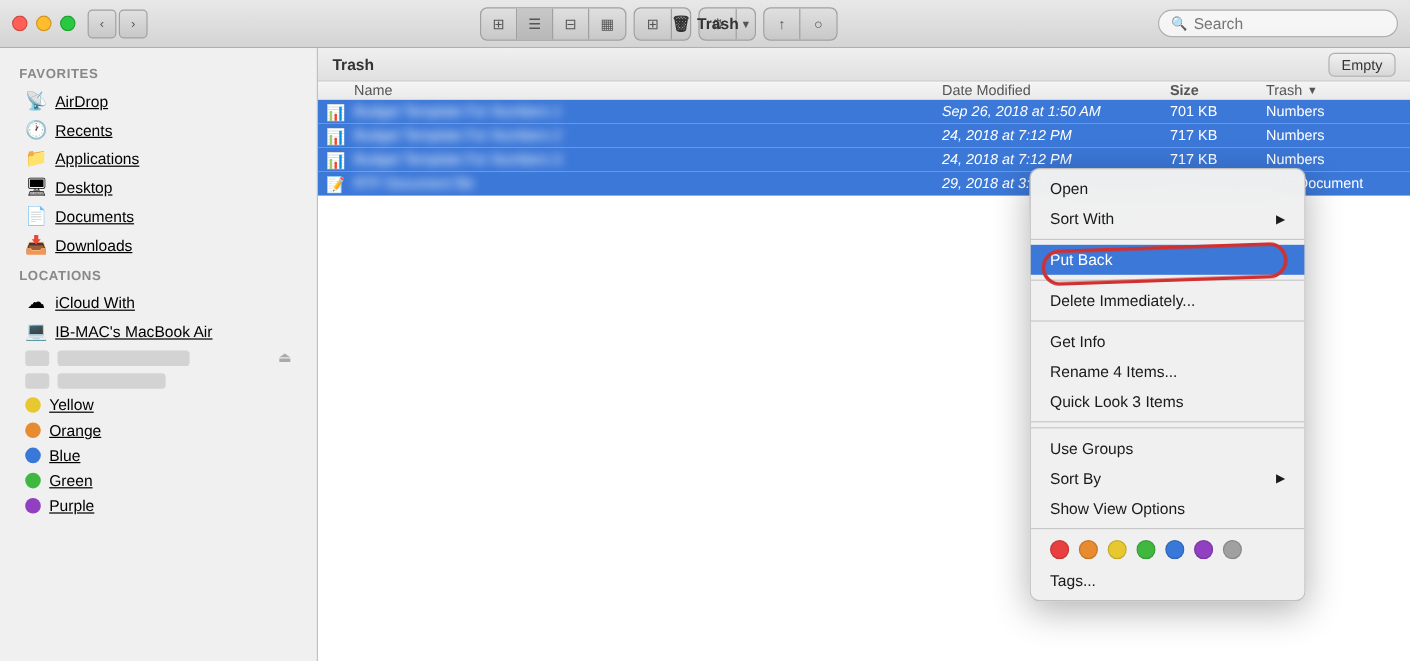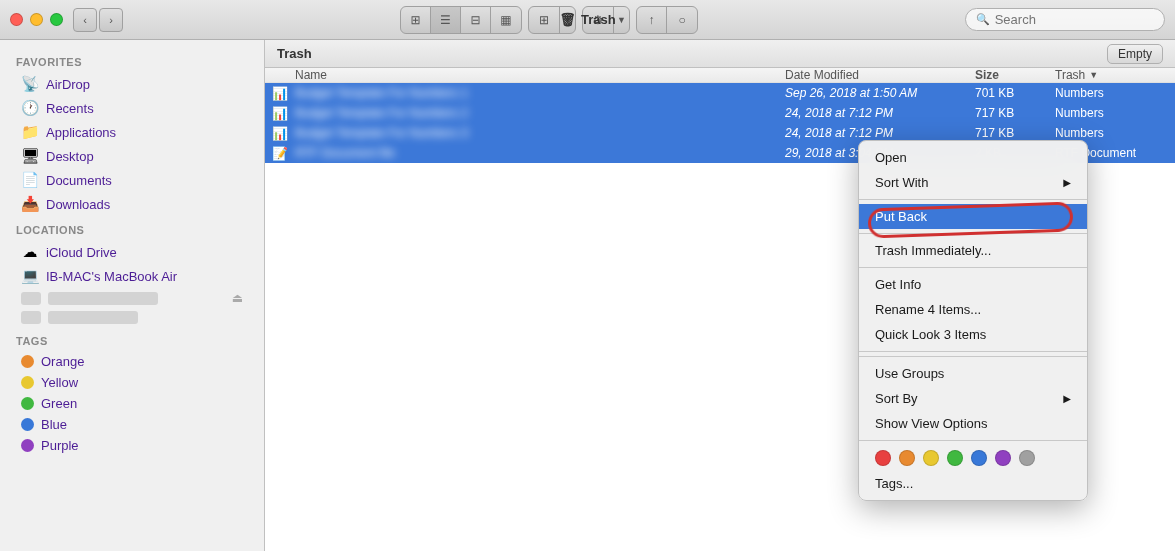--- a/index.html
+++ b/index.html
@@ -162,21 +162,21 @@
     .sidebar-item {
       display: flex;
       align-items: center;
       padding: 3px 16px;
       gap: 7px;
       cursor: pointer;
       border-radius: 5px;
       margin: 0 5px;
     }
     .sidebar-item-icon { font-size: 15px; width: 18px; text-align: center; }
-    .sidebar-item-label { font-size: 13px; color: #4c1d95; }
+    .sidebar-item-label { font-size: 13px; color: #000000; text-decoration: underline; }
     .tag-dot {
       width: 13px;
       height: 13px;
       border-radius: 50%;
       flex-shrink: 0;
     }
     .sidebar-item-blurred {
       display: flex;
       align-items: center;
       padding: 3px 16px;
@@ -408,53 +408,52 @@
     </div>
     <div class="sidebar-item">
       <span class="sidebar-item-icon">📥</span>
       <span class="sidebar-item-label">Downloads</span>
     </div>
 
     <div class="sidebar-section-header">Locations</div>
 
     <div class="sidebar-item">
       <span class="sidebar-item-icon">☁</span>
-      <span class="sidebar-item-label">iCloud Drive</span>
+      <span class="sidebar-item-label">iCloud With</span>
     </div>
     <div class="sidebar-item">
       <span class="sidebar-item-icon">💻</span>
       <span class="sidebar-item-label">IB-MAC's MacBook Air</span>
     </div>
     <div class="sidebar-item-blurred">
       <div class="blurred-block" style="width:20px;height:13px;"></div>
       <div class="blurred-block" style="width:110px;"></div>
       <span class="eject-btn" style="margin-left:auto;">⏏</span>
     </div>
     <div class="sidebar-item-blurred">
       <div class="blurred-block" style="width:20px;height:13px;"></div>
       <div class="blurred-block" style="width:90px;"></div>
     </div>
 
-    <div class="sidebar-section-header">Tags</div>
-
+
+    <div class="sidebar-item">
+      <span class="tag-dot" style="background:#e8c830;"></span>
+      <span class="sidebar-item-label">Yellow</span>
+    </div>
     <div class="sidebar-item">
       <span class="tag-dot" style="background:#e88a30;"></span>
       <span class="sidebar-item-label">Orange</span>
     </div>
     <div class="sidebar-item">
-      <span class="tag-dot" style="background:#e8c830;"></span>
-      <span class="sidebar-item-label">Yellow</span>
+      <span class="tag-dot" style="background:#3878d8;"></span>
+      <span class="sidebar-item-label">Blue</span>
     </div>
     <div class="sidebar-item">
       <span class="tag-dot" style="background:#40b840;"></span>
       <span class="sidebar-item-label">Green</span>
-    </div>
-    <div class="sidebar-item">
-      <span class="tag-dot" style="background:#3878d8;"></span>
-      <span class="sidebar-item-label">Blue</span>
     </div>
     <div class="sidebar-item">
       <span class="tag-dot" style="background:#9040c0;"></span>
       <span class="sidebar-item-label">Purple</span>
     </div>
   </div>
 
   <div class="content-area">
     <div class="content-header">
       <span class="content-title">Trash</span>
@@ -509,21 +508,21 @@
       <div class="ctx-item">
         <span>Sort With</span>
         <span class="ctx-arrow">▶</span>
       </div>
       <div class="ctx-separator"></div>
       <div class="ctx-item highlighted">
         <span>Put Back</span>
       </div>
       <div class="ctx-separator"></div>
       <div class="ctx-item">
-        <span>Trash Immediately...</span>
+        <span>Delete Immediately...</span>
       </div>
       <div class="ctx-separator"></div>
       <div class="ctx-item">
         <span>Get Info</span>
       </div>
       <div class="ctx-item">
         <span>Rename 4 Items...</span>
       </div>
       <div class="ctx-item">
         <span>Quick Look 3 Items</span>

